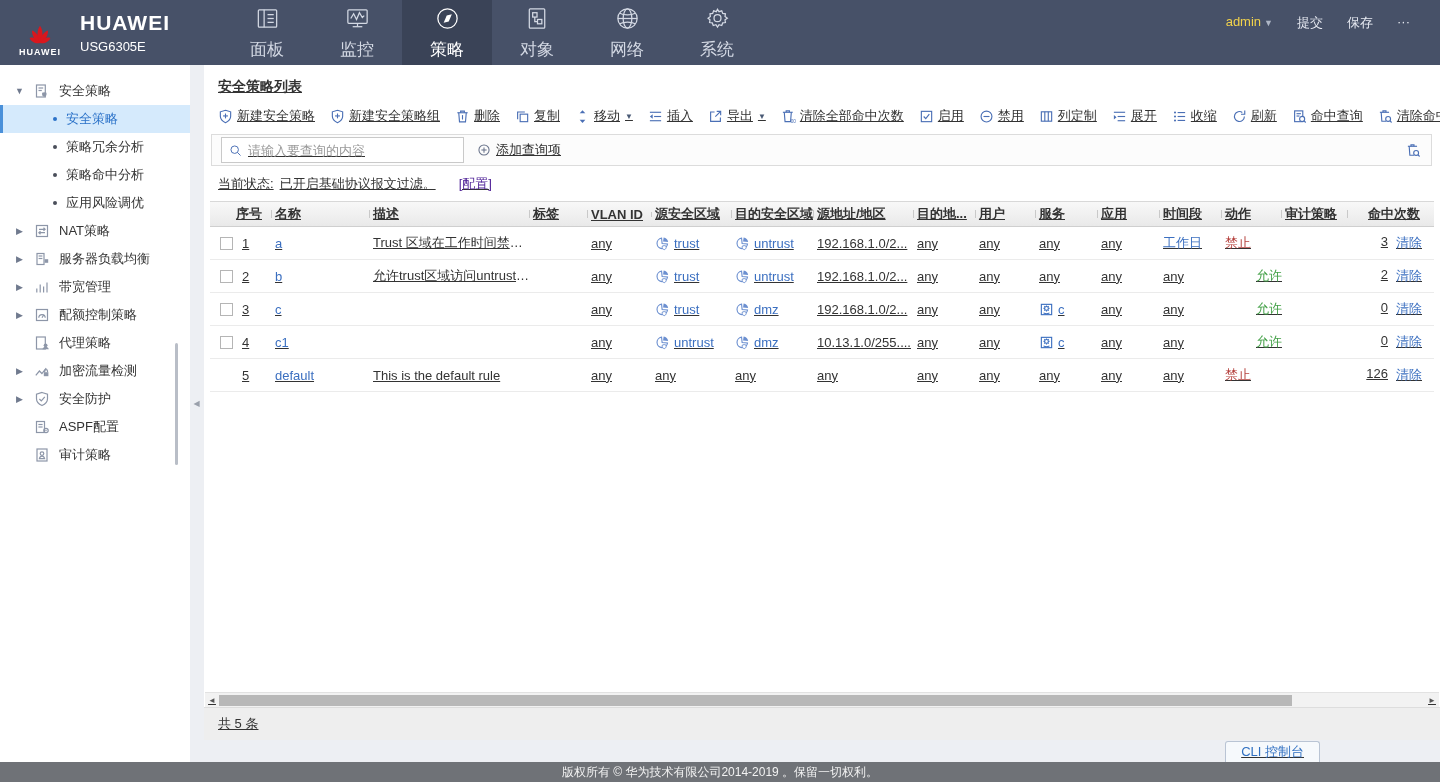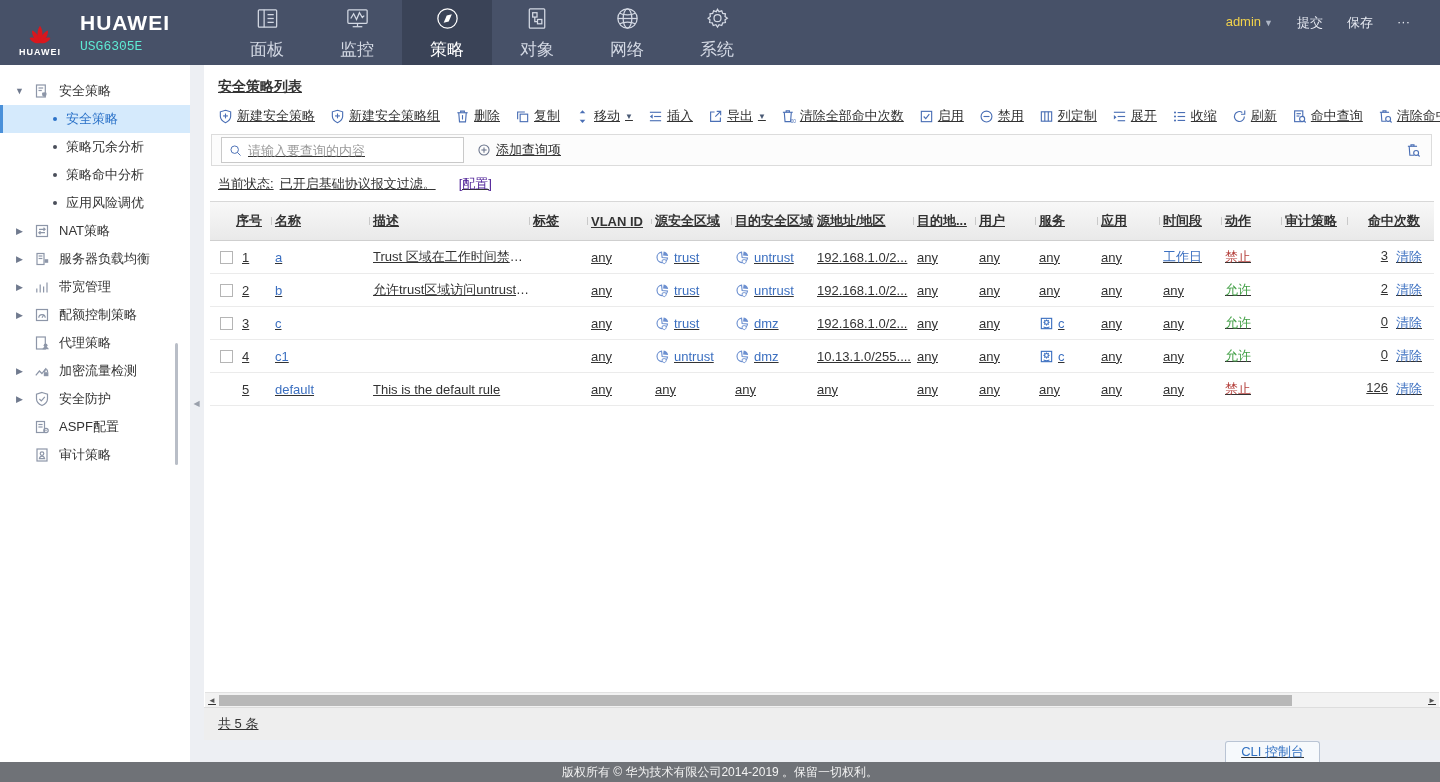--- a/index.html
+++ b/index.html
@@ -6,21 +6,21 @@
   html,body { width:1440px; height:782px; overflow:hidden; }
   body { font-family:"Liberation Sans","DejaVu Sans",sans-serif; font-size:13px; color:#333; background:#edeff3; }
   svg { display:block; fill:none; stroke:currentColor; stroke-width:1.2; }
 
   
   .hdr { height:65px; background:#475168; display:flex; align-items:stretch; position:relative; }
   .logo-wrap { width:80px; display:flex; flex-direction:column; align-items:center; justify-content:center; padding-top:2px; }
   .logo-txt { color:#fff; font-size:9px; font-weight:bold; letter-spacing:1px; margin-top:2px; }
   .brand { padding-top:11px; }
   .brand-name { color:#fff; font-size:21px; font-weight:bold; letter-spacing:1px; }
-  .brand-model { color:#5eead4; font-size:13px; margin-top:4px;font-family:Liberation Mono, monospace; }
+  .brand-model { color:#ffffff; font-size:13px; margin-top:4px; }
   .tabs { display:flex; margin-left:52px; }
   .tab { width:90px; display:flex; flex-direction:column; align-items:center; justify-content:center; gap:6px; color:#d4d9e4; cursor:pointer; }
   .tab.active { background:#3a4357; color:#fff; }
   .tabicon svg { width:27px; height:27px; stroke-width:1.3; }
   .tab-label { font-size:17px; }
   .hdr-right { margin-left:auto; display:flex; gap:24px; padding:14px 30px 0 0; align-items:flex-start; }
   .hdr-link { color:#e7eaf2; cursor:pointer; white-space:nowrap; }
   .hdr-user { color:#f2d24b; cursor:pointer; }
   .hdr-caret { color:#aeb6c6; font-size:9px; margin-left:3px; }
 
@@ -63,35 +63,35 @@
   .add-query svg { width:14px; height:14px; color:#68728a; }
   .clear-query { margin-left:auto; color:#4a6fb5; cursor:pointer; }
   .clear-query svg { width:15px; height:15px; }
 
   .statusline { padding:9px 14px 8px; display:flex; gap:6px; }
   .cfg-link { color:#4c1d95; cursor:pointer;margin-left:17px; }
 
   
   .tbl { margin:0 6px; }
   .trow { display:grid; grid-template-columns:62px 98px 160px 58px 64px 80px 82px 100px 62px 60px 62px 62px 62px 60px 66px 1fr; align-items:center; height:33px; border-bottom:1px solid #ebebeb; }
-  .thead { height:40px; background:linear-gradient(#f8f8f8,#e9e9e9); border-top:1px solid #d8d8d8; border-bottom:1px solid #cfcfcf; font-weight:bold; }
+  .thead { height:26px; background:linear-gradient(#f8f8f8,#e9e9e9); border-top:1px solid #d8d8d8; border-bottom:1px solid #cfcfcf; font-weight:bold; }
   .th { position:relative; padding-left:3px; overflow:hidden; white-space:nowrap; text-overflow:ellipsis; }
   .th:not(:last-child)::after { content:''; position:absolute; right:0; top:5px; bottom:5px; width:1px; background:#c9c9c9; }
   .th.first { padding-left:26px; }
   .th.right { text-align:right; padding-right:14px; }
   .cell { padding-left:3px; overflow:hidden; white-space:nowrap; text-overflow:ellipsis; }
   .cell.seq { display:flex; align-items:center; gap:9px; padding-left:10px; }
   .cb { width:13px; height:13px; border:1px solid #b5b5b5; background:#fff; flex-shrink:0; cursor:pointer; }
   .cb.nocb { visibility:hidden; }
   .lnk { color:#3b6fc0; cursor:pointer; }
   .zcell { display:flex; align-items:center; gap:4px; }
   .zicon { width:15px; height:15px; color:#6b8fd0; flex-shrink:0; }
   .zicon svg { width:15px; height:15px; }
   .zicon.svc { color:#3b6fc0; }
-  .act-allow { color:#43a047; }
+  .act-allow { color:#43a047;text-align:right; }
   .act-deny { color:#b5413d; }
   .cell.hits { display:flex; justify-content:flex-end; gap:8px; padding-right:12px; }
   .tbl-spacer { flex:1; }
 
   
   .hscroll { height:15px; margin:0 1px; background:#f2f2f2; border-top:1px solid #e2e2e2; display:flex; align-items:center; }
   .hs-arrow { width:14px; font-size:8px; color:#555; text-align:center; cursor:pointer; flex-shrink:0; }
   .hs-track { flex:1; height:13px; position:relative; }
   .hs-thumb { position:absolute; left:0; top:1px; height:11px; width:89%; background:#b8b8b8; cursor:pointer; }
   .countbar { height:33px; background:#eeeeee; border-top:1px solid #ddd; display:flex; align-items:center; padding:0 14px; }

